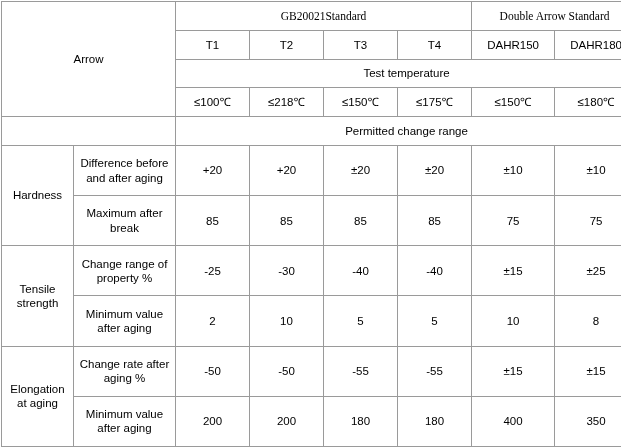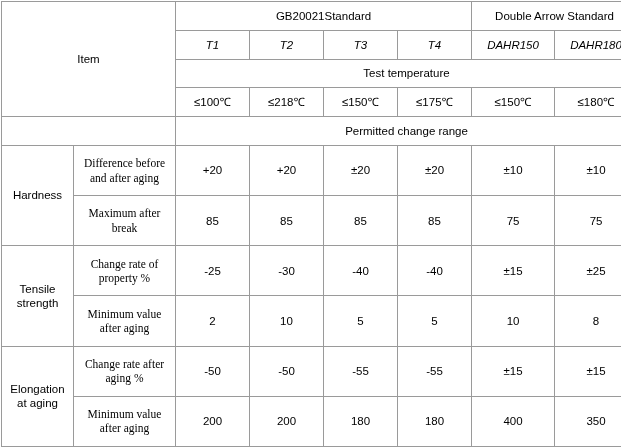--- a/index.html
+++ b/index.html
@@ -31,48 +31,47 @@
     line-height: 1.25;
   }
   .col-item     { width: 72px; }
   .col-sub      { width: 102px; }
   .col-data     { width: 74px; }
   .col-data-wide{ width: 83px; }
 
   .hdr-group {
     font-weight: bold;
     font-size: 12.5px;
+    font-family: Liberation Serif, serif;
   }
   .hdr-item {
     font-weight: bold;
     font-size: 12.5px;
   }
   .hdr-temp-label {
     font-weight: bold;
     font-size: 12px;
   }
   .hdr-range-label {
     font-weight: bold;
     font-size: 12px;
   }
   .hdr-tx {
     font-size: 12px;
-    font-style: italic;
   }
   .hdr-temp-val {
     font-size: 11.5px;
   }
   .row-label {
     font-weight: bold;
     font-size: 12.5px;
   }
   .sub-label {
     text-align: center;
     font-size: 11.5px;
-    font-family: Liberation Serif, serif;
   }
   .val {
     font-size: 11.5px;
   }
 </style>
 </head>
 <body>
 
 <table id="spec-table">
   <colgroup>
@@ -81,21 +80,21 @@
     <col class="col-data">
     <col class="col-data">
     <col class="col-data">
     <col class="col-data">
     <col class="col-data-wide">
     <col class="col-data-wide">
   </colgroup>
   <tbody>
 
     <tr>
-      <td class="hdr-item" rowspan="4" colspan="2">Item</td>
+      <td class="hdr-item" rowspan="4" colspan="2">Arrow</td>
       <td class="hdr-group" colspan="4">GB20021Standard</td>
       <td class="hdr-group" colspan="2">Double Arrow Standard</td>
     </tr>
 
     <tr>
       <td class="hdr-tx">T1</td>
       <td class="hdr-tx">T2</td>
       <td class="hdr-tx">T3</td>
       <td class="hdr-tx">T4</td>
       <td class="hdr-tx">DAHR150</td>
@@ -135,21 +134,21 @@
       <td class="val">85</td>
       <td class="val">85</td>
       <td class="val">85</td>
       <td class="val">85</td>
       <td class="val">75</td>
       <td class="val">75</td>
     </tr>
 
     <tr>
       <td class="row-label" rowspan="2">Tensile strength</td>
-      <td class="sub-label">Change rate of property %</td>
+      <td class="sub-label">Change range of property %</td>
       <td class="val">-25</td>
       <td class="val">-30</td>
       <td class="val">-40</td>
       <td class="val">-40</td>
       <td class="val">±15</td>
       <td class="val">±25</td>
     </tr>
     <tr>
       <td class="sub-label">Minimum value after aging</td>
       <td class="val">2</td>

